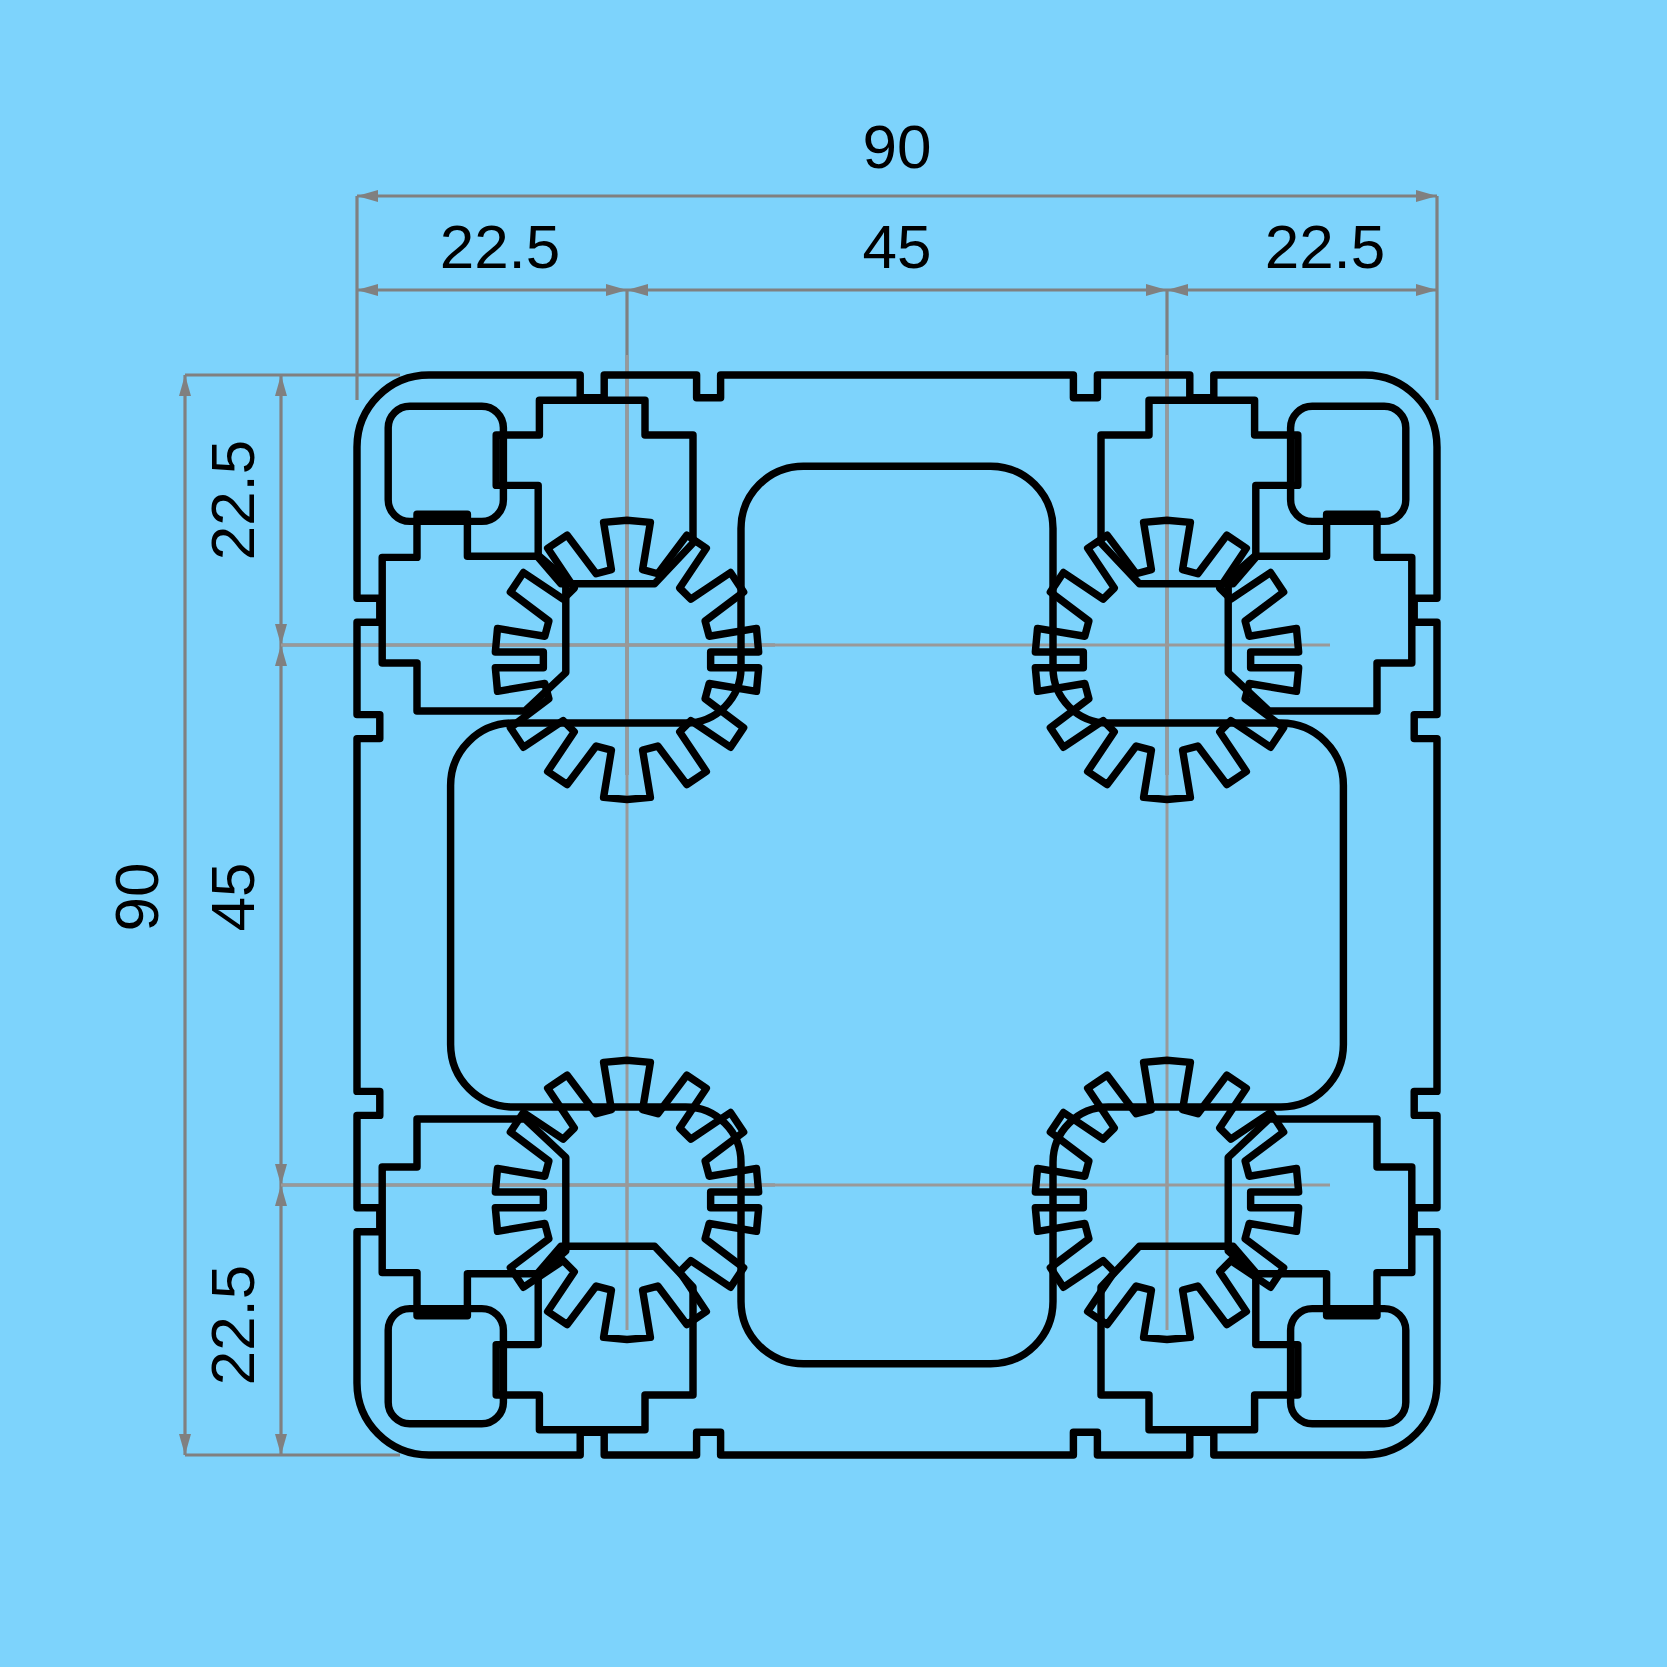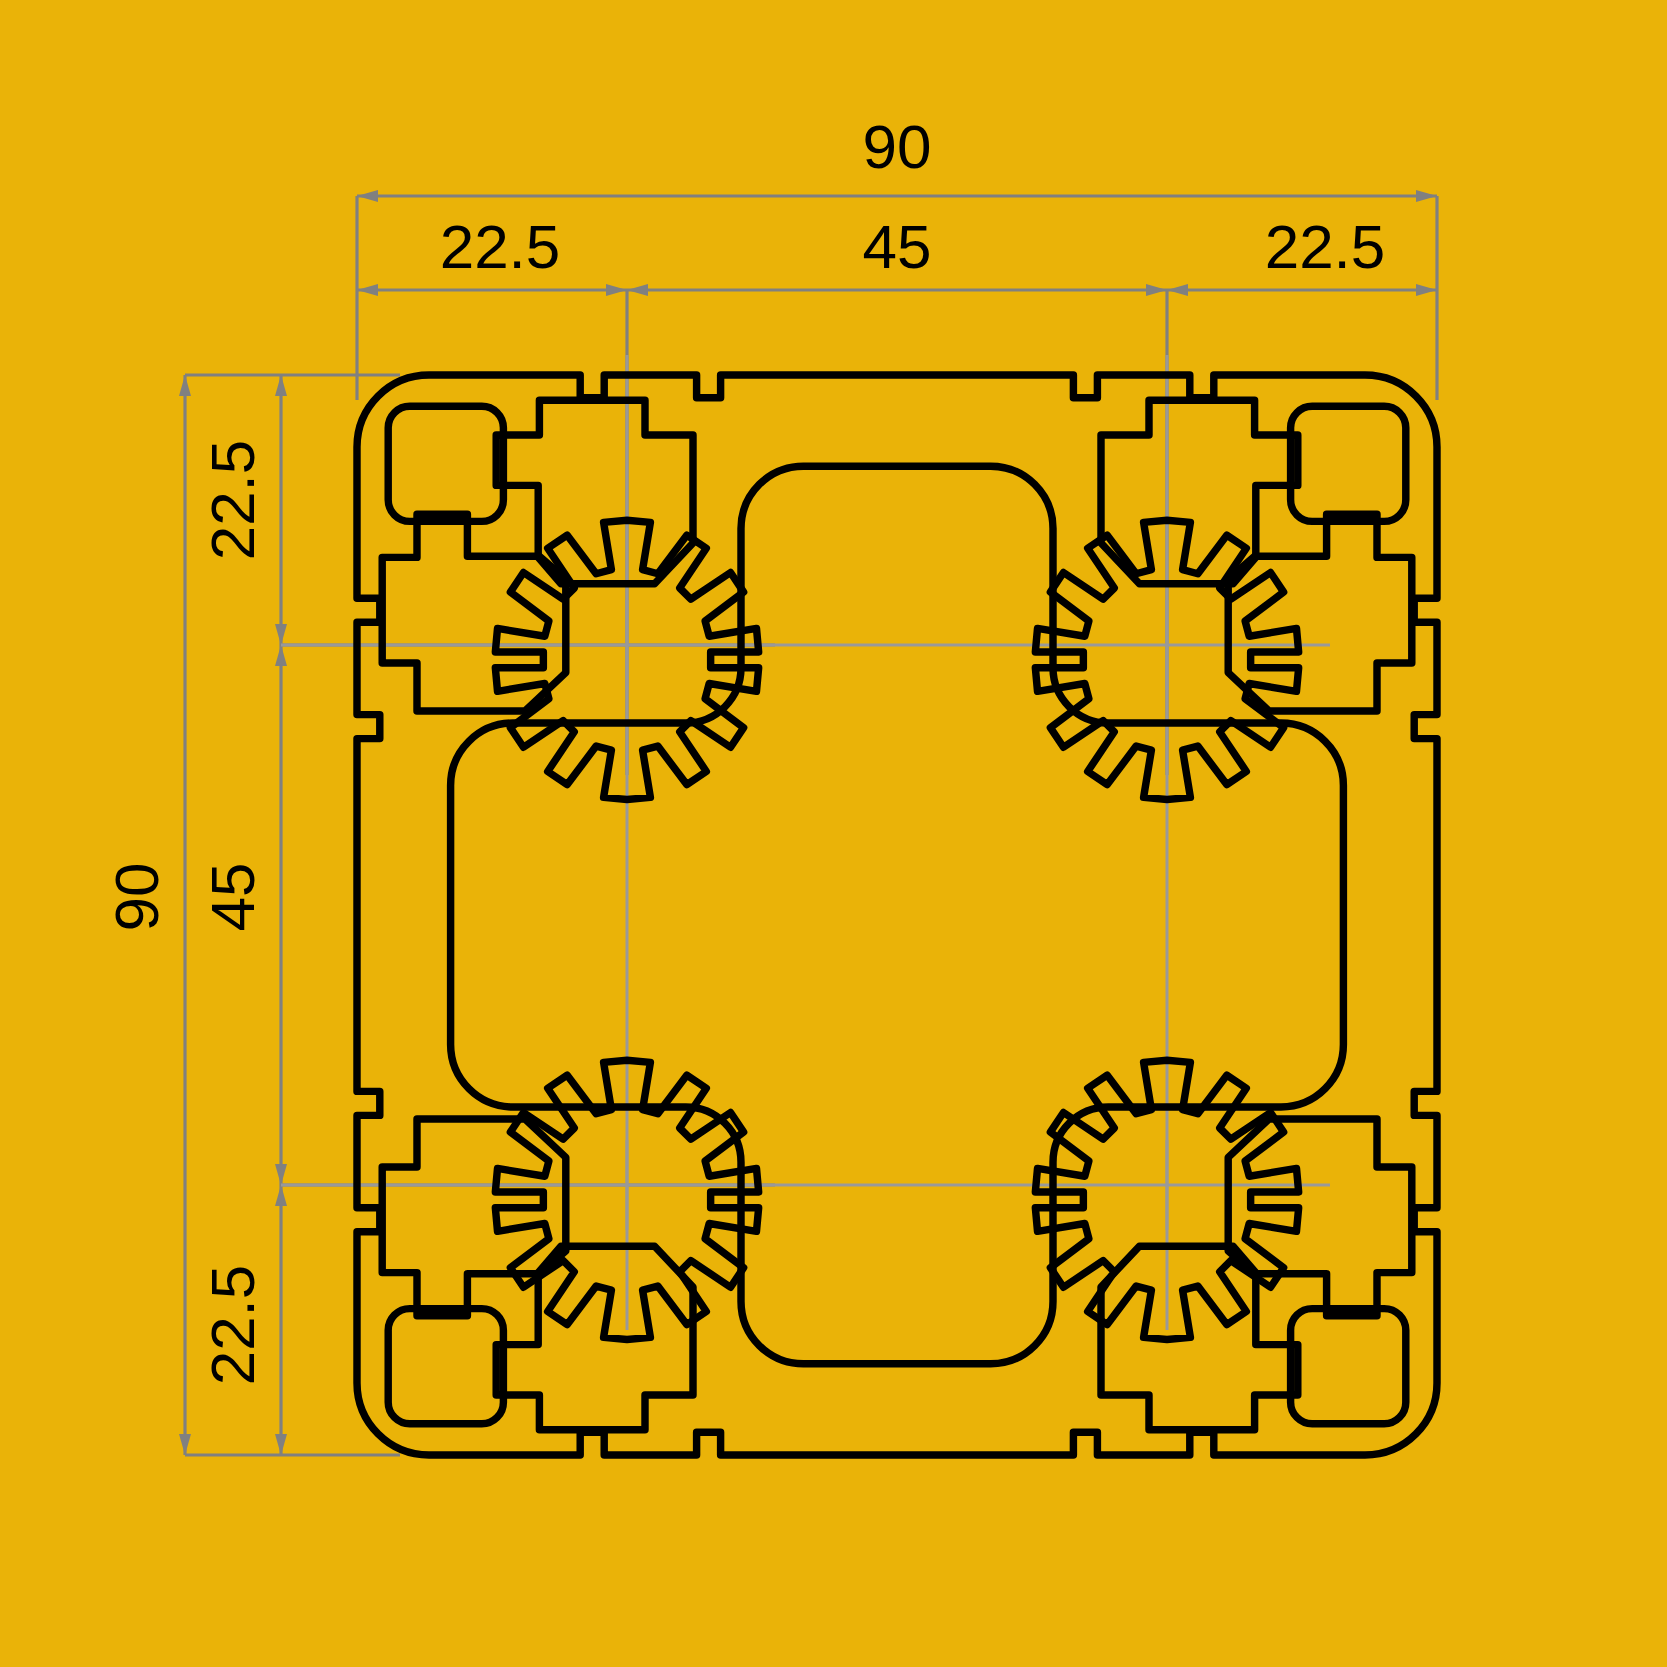--- a/index.html
+++ b/index.html
@@ -1,21 +1,21 @@
 <!DOCTYPE html>
 <html><head>
 <meta charset="utf-8">
 <style>
   html,body{margin:0;padding:0;background:#ffffff;}
   body{
     width:1667px;height:1667px;
     font-family:"Liberation Sans","DejaVu Sans",sans-serif;
     overflow:hidden;
   }
-  #sheet{position:relative;width:1667px;height:1667px;background:#eab308;}
+  #sheet{position:relative;width:1667px;height:1667px;background:#7dd3fc;}
   svg{display:block;}
   .dimtxt{
     font-family:"Liberation Sans","DejaVu Sans",sans-serif;
     font-size:62px;
     fill:#000;
     font-weight:400;
     text-anchor:middle;
     dominant-baseline:middle;
   }
 </style>

